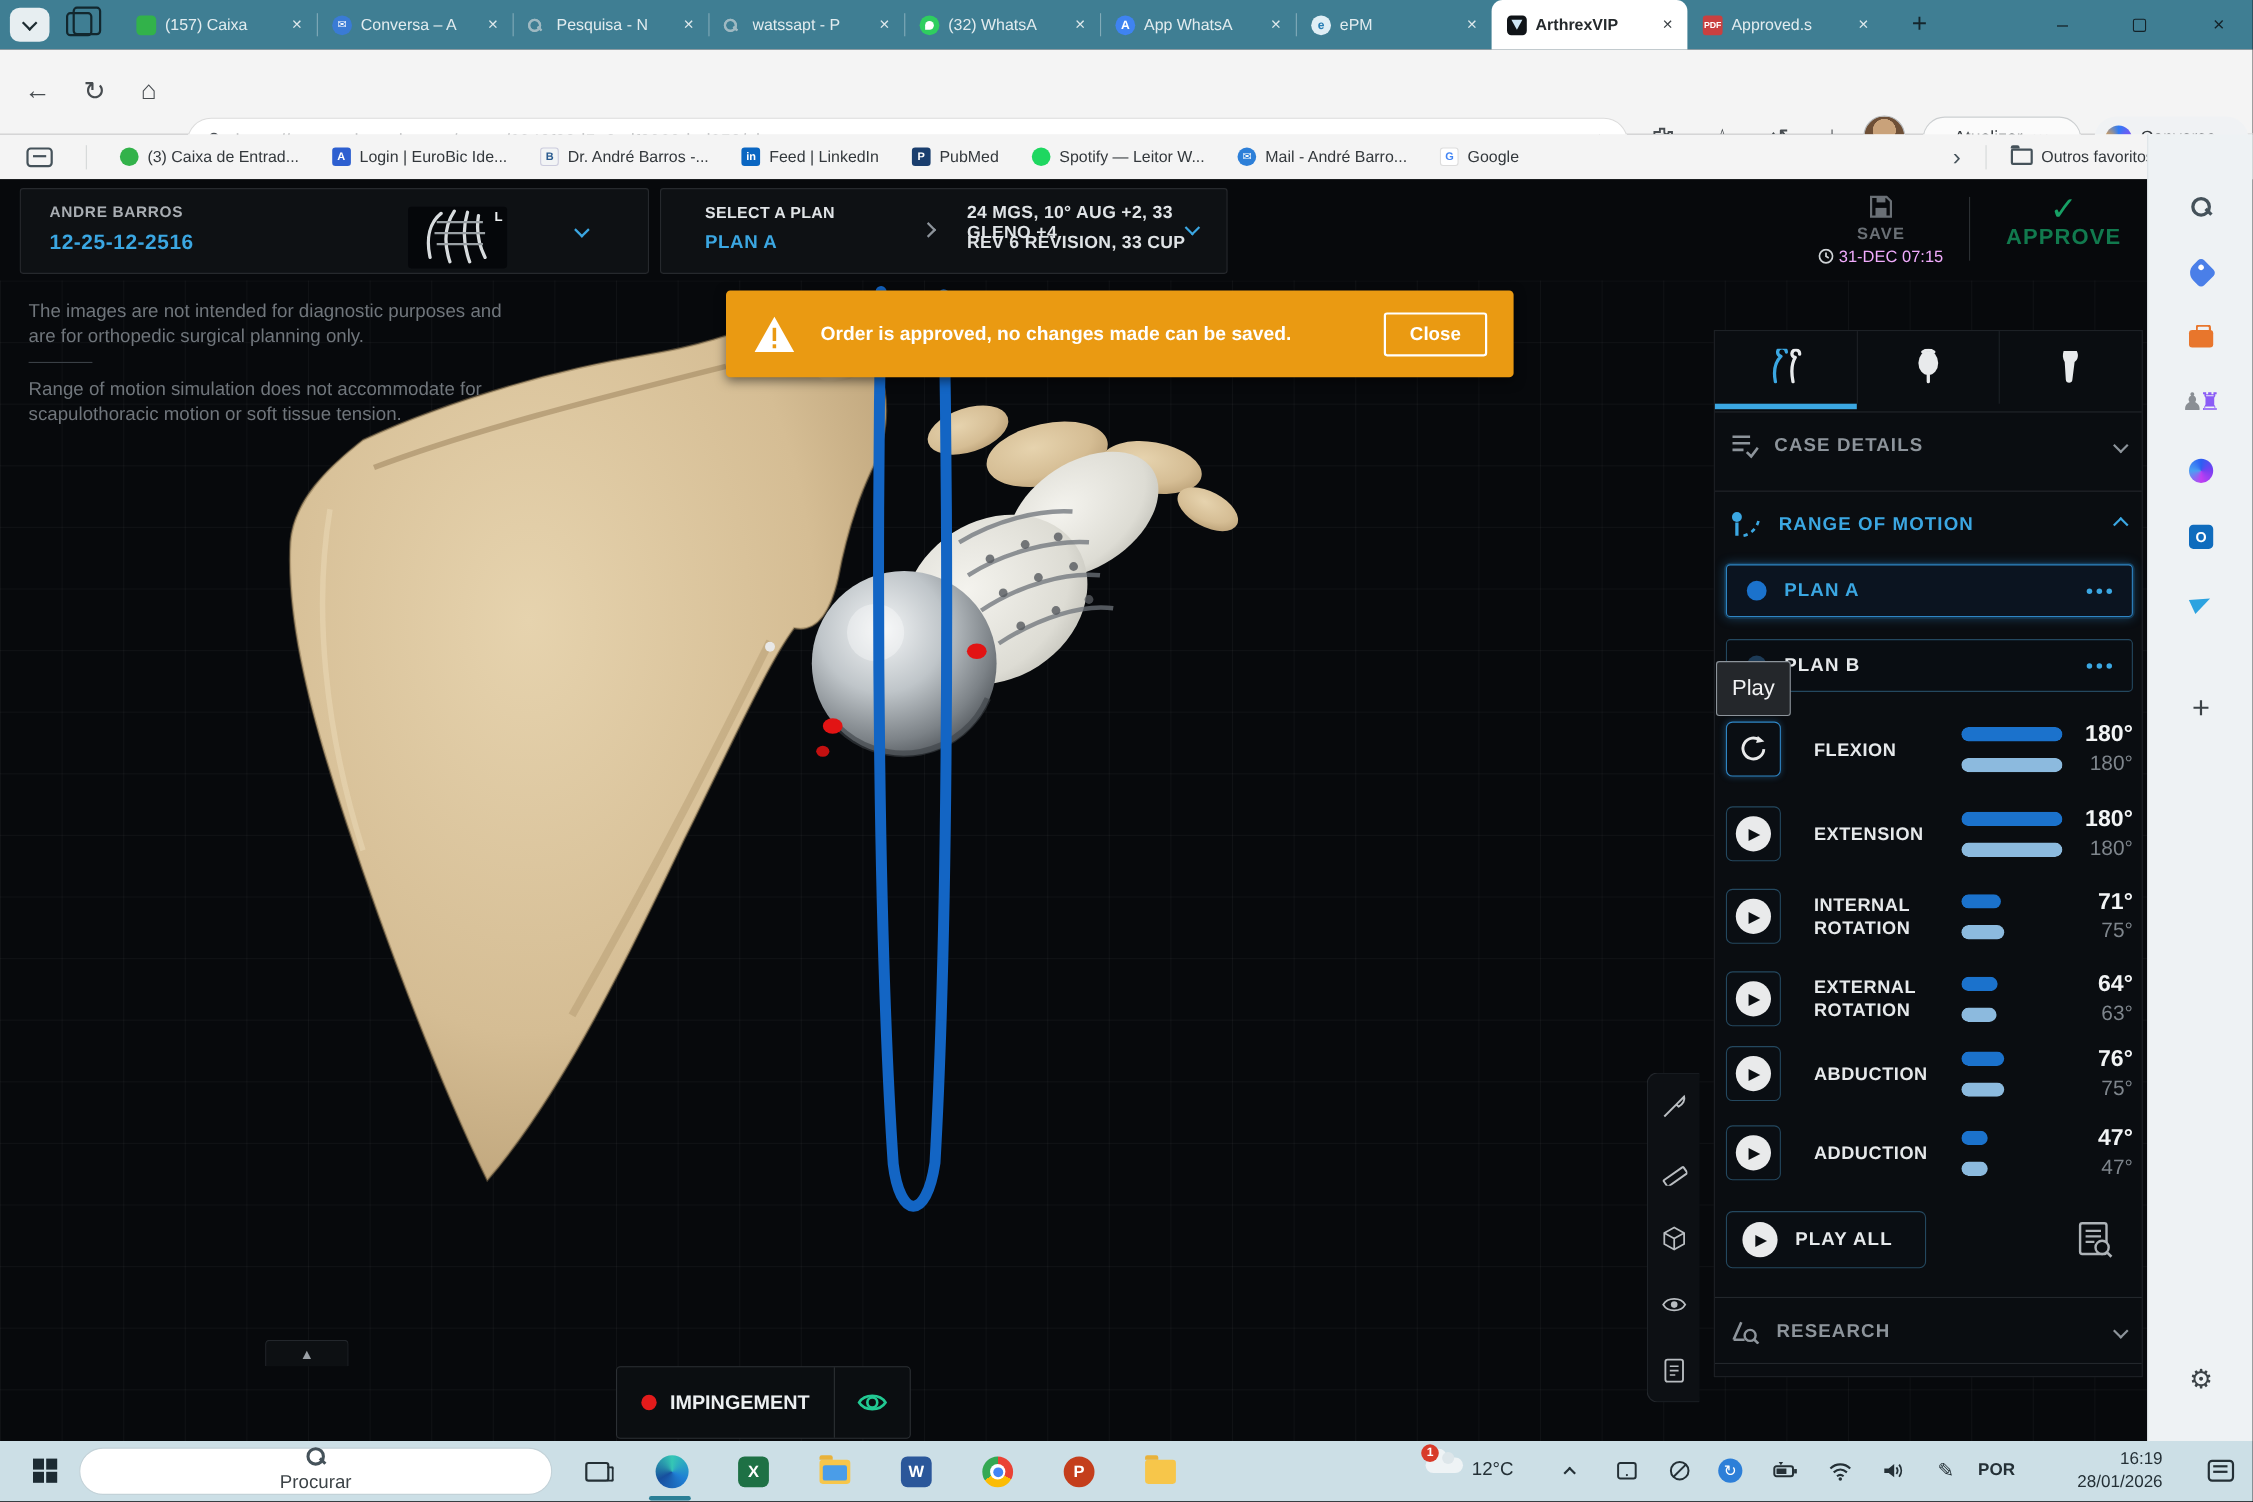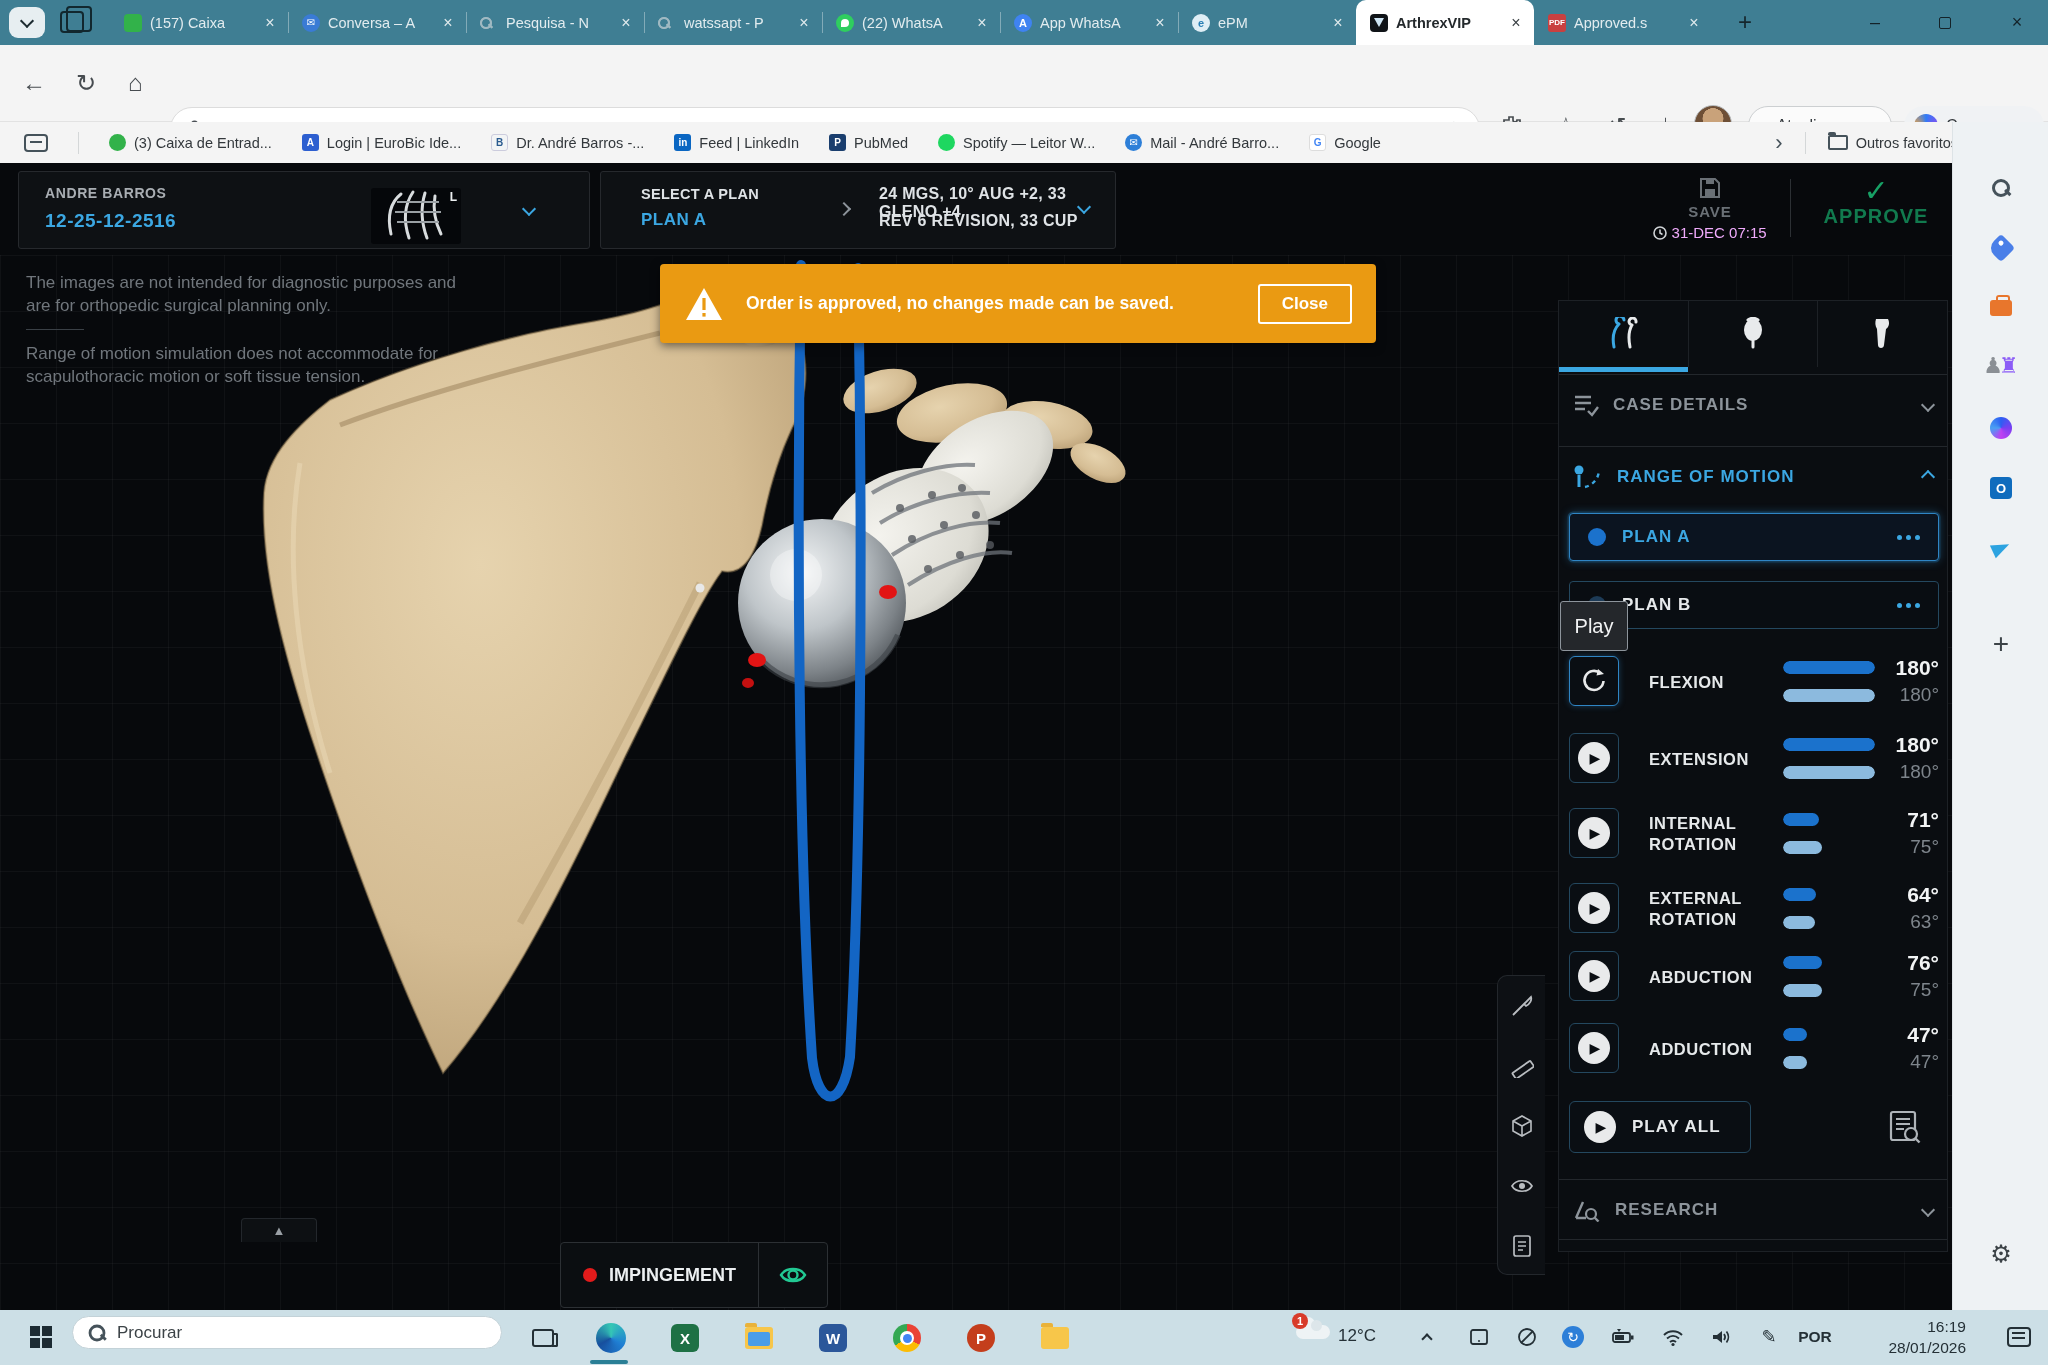--- a/index.html
+++ b/index.html
@@ -152,22 +152,22 @@
   .toolbx{width:22px;height:16px;background:#e8762c;border-radius:3px;position:relative;}
   .toolbx:before{content:"";position:absolute;left:6px;top:-5px;width:10px;height:5px;border:2px solid #e8762c;border-bottom:none;border-radius:3px 3px 0 0;}
   .m365{width:22px;height:22px;border-radius:50%;background:conic-gradient(#2c5ff2,#7a3ff2,#c03ff2,#4aa0f2,#2c5ff2);}
   .outlk{width:22px;height:22px;background:#0f6cbd;border-radius:4px;color:#fff;font-size:13px;font-weight:bold;display:flex;align-items:center;justify-content:center;}
   .tgplane{width:0;height:0;border-left:18px solid #2ca3e0;border-top:7px solid transparent;border-bottom:7px solid transparent;transform:rotate(-25deg);}
 
   
   .taskbar{position:absolute;left:0;top:1310px;width:2048px;height:55px;background:#ccdfe6;}
   .startlogo{position:absolute;left:30px;top:16px;width:22px;height:22px;display:grid;grid-template-columns:10px 10px;grid-gap:2px;}
   .startlogo i{width:10px;height:10px;background:#1c2b33;}
-  .searchpill{position:absolute;left:72px;top:6px;width:430px;height:33px;background:#fff;border:1px solid #c3d2d8;border-radius:22px;
-    display:flex;align-items:center;gap:14px;padding:0 18px;font-size:17px;color:#3c4347;}
+  .searchpill{position:absolute;left:72px;top:6px;width:430px;height:43px;background:#fff;border:1px solid #c3d2d8;border-radius:22px;
+    display:flex;align-items:center;gap:14px;padding:0 18px;font-size:17px;color:#3c4347;flex-direction:column;}
   .tkic{position:absolute;top:11px;width:34px;height:34px;display:flex;align-items:center;justify-content:center;border-radius:6px;font-size:15px;font-weight:bold;color:#fff;}
   .tv{width:22px;height:18px;border:2px solid #243036;border-radius:3px;position:relative;background:transparent;}
   .tv:before{content:"";position:absolute;right:-6px;top:2px;width:4px;height:10px;border:2px solid #243036;border-left:none;border-radius:0 2px 2px 0;}
   .edgeic{width:30px;height:30px;border-radius:50%;background:conic-gradient(#35c7b5,#1f7fd4,#174f9e,#35c7b5);}
   .edgeunder{position:absolute;left:-4px;bottom:-9px;width:38px;height:4px;background:#2a7f96;border-radius:2px;}
   .sq{width:28px;height:28px;border-radius:6px;display:flex;align-items:center;justify-content:center;font-size:15px;font-weight:bold;color:#fff;}
   .folder16{width:28px;height:22px;background:#f7c64a;border-radius:3px;position:relative;}
   .folder16:before{content:"";position:absolute;left:0;top:-4px;width:12px;height:4px;background:#e9b23a;border-radius:2px 2px 0 0;}
   .folder16.blue:after{content:"";position:absolute;left:3px;top:5px;width:22px;height:14px;background:#4a9de8;border-radius:2px;}
   .chrome{width:28px;height:28px;border-radius:50%;background:conic-gradient(#ea4335 0 33%,#fbbc05 33% 66%,#34a853 66% 100%);position:relative;}
@@ -213,21 +213,21 @@
     </div>
     <div class="tab" style="left:644px">
         <span class="sep"></span>
       <span class="fav mag"><span class="mag"></span></span>
       <span class="lbl">watssapt - P</span>
       <span class="x">×</span>
     </div>
     <div class="tab" style="left:822px">
         <span class="sep"></span>
       <span class="fav wa"></span>
-      <span class="lbl">(22) WhatsA</span>
+      <span class="lbl">(32) WhatsA</span>
       <span class="x">×</span>
     </div>
     <div class="tab" style="left:1000px">
         <span class="sep"></span>
       <span class="fav appw">A</span>
       <span class="lbl">App WhatsA</span>
       <span class="x">×</span>
     </div>
     <div class="tab" style="left:1178px">
         <span class="sep"></span>

